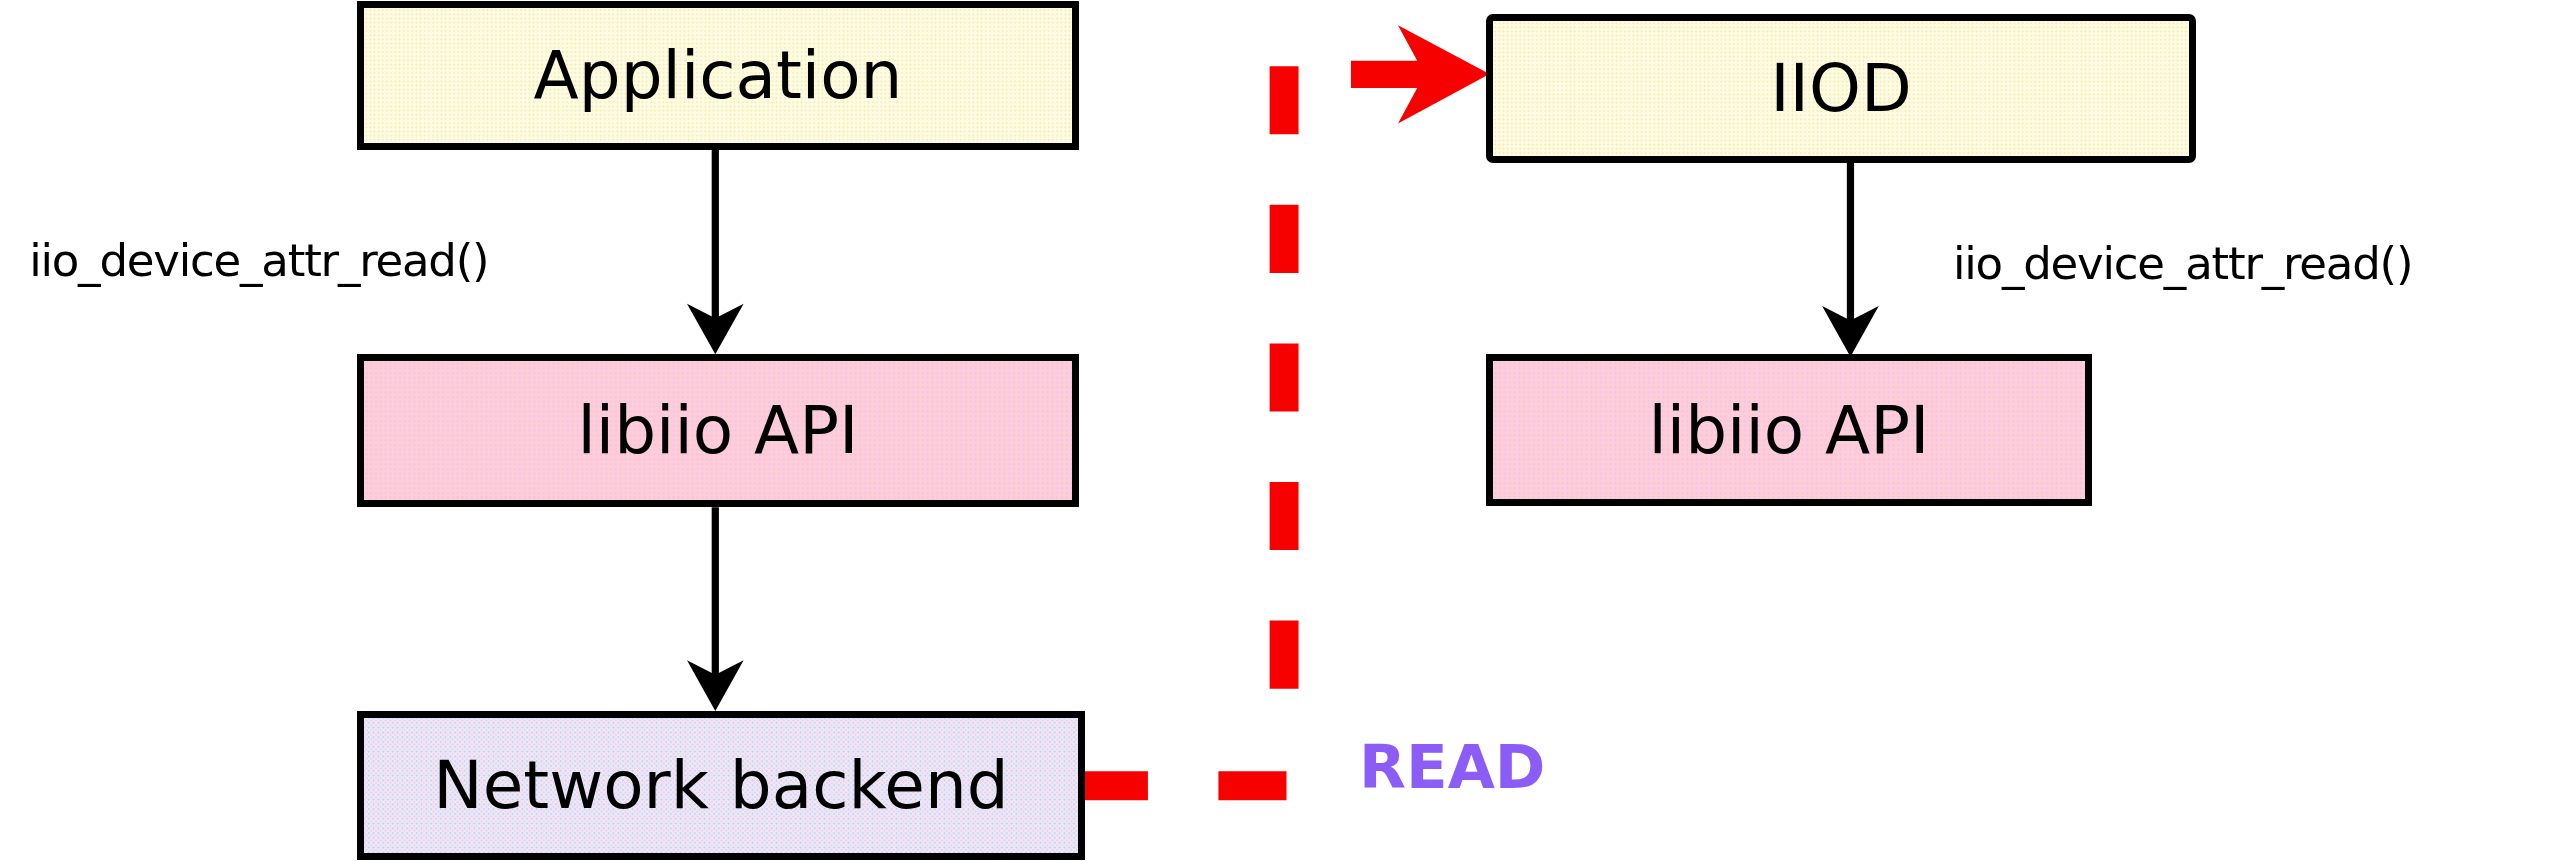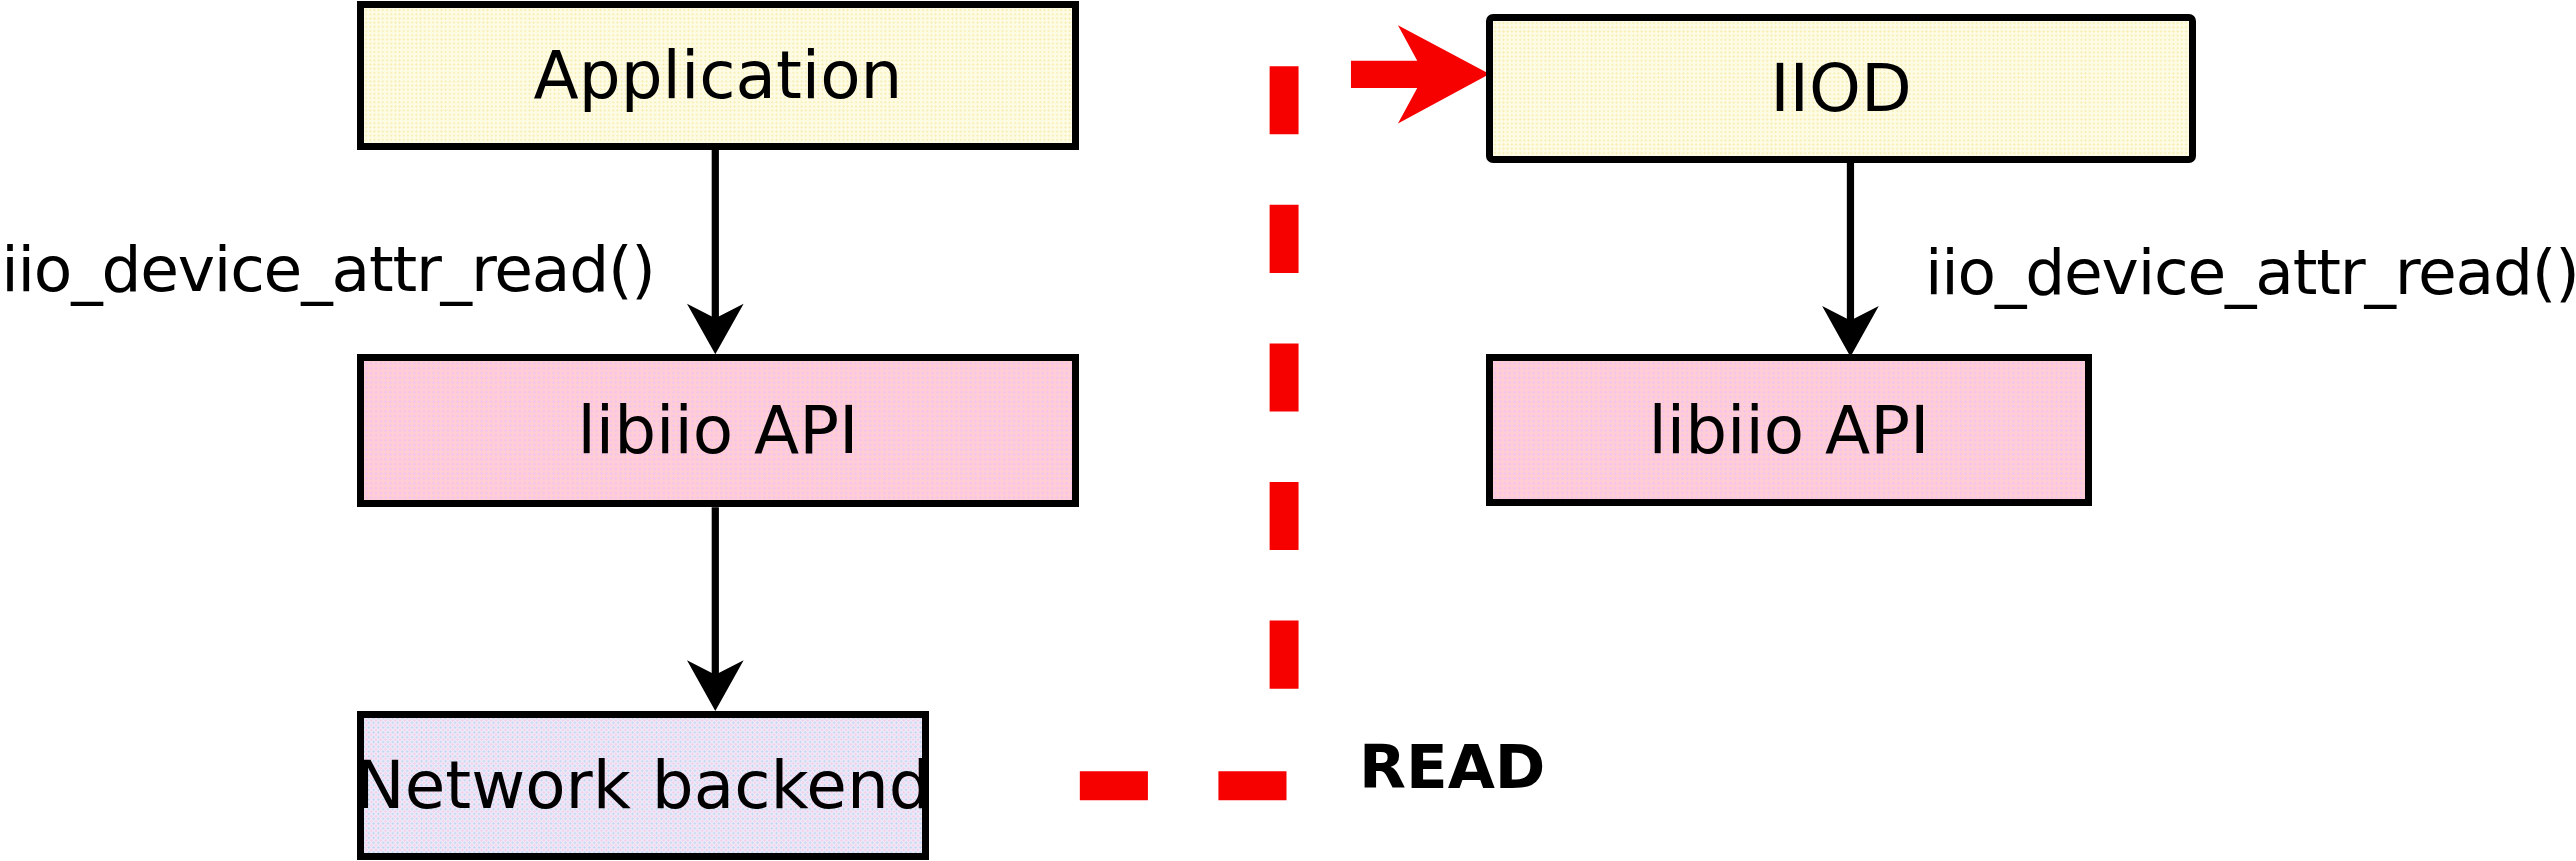--- a/index.html
+++ b/index.html
@@ -37,28 +37,29 @@
   .fill-lavender{
     background-color:#edebf7;
     background-image:
       radial-gradient(#f6cdea 1px, transparent 1px),
       radial-gradient(#c9d7f3 1px, transparent 1px);
     background-size:4.8px 4.8px,4.8px 4.8px;
     background-position:0 0,2.4px 2.4px;
   }
   #box-application     {left:357px;  top:1.2px;    width:722px; height:149px;}
   #box-libiio-left     {left:357px;  top:354px;  width:722px; height:153px;}
-  #box-network-backend {left:357px;  top:711px; width:572px; height:149px;}
+  #box-network-backend {left:357px;  top:711px; width:728px; height:149px;}
   #box-iiod            {left:1486px; top:14px;    width:710px; height:149px;border-radius:7px;}
   #box-libiio-right    {left:1486px; top:354px;  width:606px; height:152px;}
   .annot{
     position:absolute;
-    font-size:63px;line-height:1;color:#000000;
+    font-size:45px;line-height:1;color:#000000;
     letter-spacing:-1.2px;
     white-space:nowrap;
+    padding-left:28px;
   }
   #left-call-annotation    {left:1.2px;    top:238px;}
   #backend-call-annotation {left:1.2px;    top:592px;}
   #right-call-annotation   {left:1925px; top:241px;}
   #read-label{
     position:absolute;left:1359px;top:736px;
     font-size:61px;line-height:1;font-weight:bold;
     letter-spacing:0;white-space:nowrap;
   }
 </style>
@@ -102,16 +103,16 @@
 
   <div class="box fill-pink" id="box-libiio-right" style="background-color: rgb(255, 205, 213);">
     <span>libiio API</span>
   </div>
 
   <div class="annot" id="left-call-annotation">iio_device_attr_read()</div>
 
 
   <div class="annot" id="right-call-annotation">iio_device_attr_read()</div>
 
-  <div id="read-label" style="color: #000000;">READ</div>
+  <div id="read-label" style="color: #8b5cf6;">READ</div>
 
 </div>
 
 
 </body></html>

